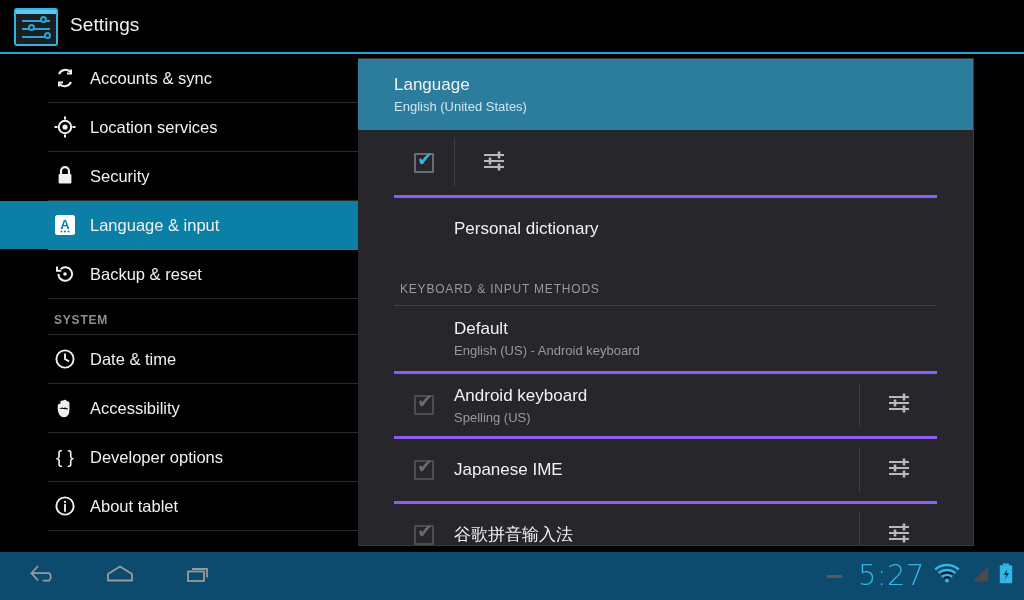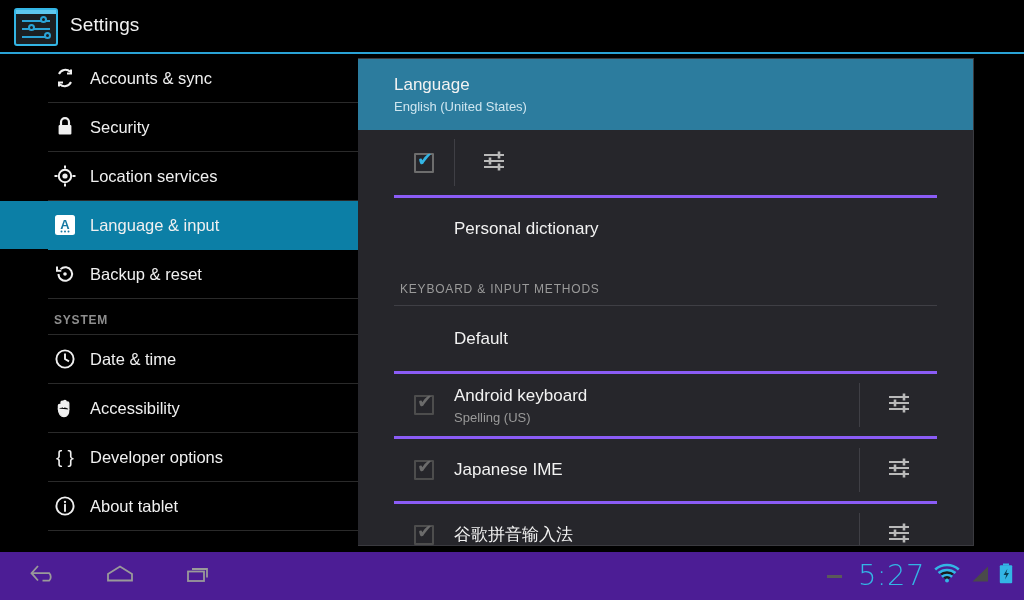--- a/index.html
+++ b/index.html
@@ -135,21 +135,21 @@
   .section-head {
     margin: 0 36px; padding: 22px 0 9px 6px;
     font-size: 12px; font-weight: normal; color: #9a9a9a; letter-spacing: .8px;
     border-bottom: 1px solid #3f3f45;
   }
   .pad-left { padding-left: 60px; }
 
   
   #sysbar {
     position: absolute; left: 0; bottom: 0; width: 1024px; height: 48px;
-    background: #4c1d95;
+    background: #0c4a6e;
   }
   .sysbtn {
     position: absolute; top: 0; height: 48px; width: 68px;
     display: flex; align-items: center; justify-content: center;
   }
   #btn-back { left: 10px; }
   #btn-home { left: 86px; }
   #btn-recent { left: 166px; }
   #status {
     position: absolute; right: 10px; top: 0; height: 48px;
@@ -193,36 +193,36 @@
           <path d="M18 16a7 7 0 0 1-11.2 2.2" fill="none" stroke="#f0f0f0" stroke-width="2"></path>
           <path d="M6 20.5v-4h4" fill="none" stroke="#f0f0f0" stroke-width="2"></path>
         </svg>
       </span>
       <span class="nav-label">Accounts &amp; sync</span>
     </div>
 
     <div class="nav-item">
       <span class="nav-icon">
         <svg width="24" height="24" viewBox="0 0 24 24">
-          <path d="M8 10V7.2a4 4 0 0 1 8 0V10" fill="none" stroke="#f0f0f0" stroke-width="2.2"></path>
-          <rect x="5.6" y="10" width="12.8" height="9.4" rx="1" fill="#f0f0f0"></rect>
-        </svg>
-      </span>
-      <span class="nav-label">Security</span>
-    </div>
-
-    <div class="nav-item">
-      <span class="nav-icon">
-        <svg width="24" height="24" viewBox="0 0 24 24">
           <circle cx="12" cy="12" r="6.2" fill="none" stroke="#f0f0f0" stroke-width="2"></circle>
           <circle cx="12" cy="12" r="2.6" fill="#f0f0f0"></circle>
           <path d="M12 1.5v3M12 19.5v3M1.5 12h3M19.5 12h3" stroke="#f0f0f0" stroke-width="2"></path>
         </svg>
       </span>
       <span class="nav-label">Location services</span>
+    </div>
+
+    <div class="nav-item">
+      <span class="nav-icon">
+        <svg width="24" height="24" viewBox="0 0 24 24">
+          <path d="M8 10V7.2a4 4 0 0 1 8 0V10" fill="none" stroke="#f0f0f0" stroke-width="2.2"></path>
+          <rect x="5.6" y="10" width="12.8" height="9.4" rx="1" fill="#f0f0f0"></rect>
+        </svg>
+      </span>
+      <span class="nav-label">Security</span>
     </div>
 
     <div class="nav-item selected">
       <span class="nav-icon">
         <svg width="26" height="26" viewBox="0 0 26 26">
           <rect x="3" y="3" width="20" height="20" rx="2.5" fill="#ffffff"></rect>
           <text x="13" y="17" font-size="13" font-family="Liberation Sans, sans-serif" font-weight="bold" fill="#1779a3" text-anchor="middle">A</text>
           <circle cx="9.5" cy="19.5" r="1" fill="#1779a3"></circle>
           <circle cx="13" cy="19.5" r="1" fill="#1779a3"></circle>
           <circle cx="16.5" cy="19.5" r="1" fill="#1779a3"></circle>
@@ -318,20 +318,21 @@
       <div class="row-body pad-left">
         <div class="row-title">Personal dictionary</div>
       </div>
     </div>
 
     <div class="section-head">KEYBOARD &amp; INPUT METHODS</div>
 
     <div class="row">
       <div class="row-body pad-left">
         <div class="row-title">Default</div>
+        <div class="row-sub">English (US) - Android keyboard</div>
       </div>
     </div>
 
     <div class="row divided">
       <div class="row-check">
         <span class="cbox disabled">
             <span class="tick">✔</span>
           </span>
       </div>
       <div class="row-body">

